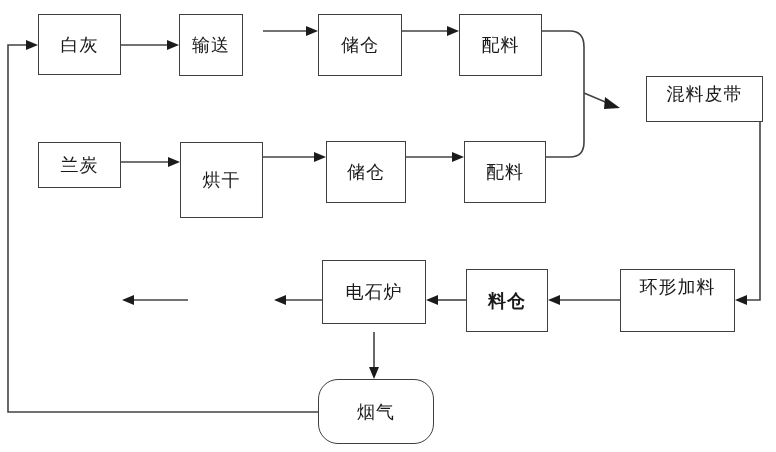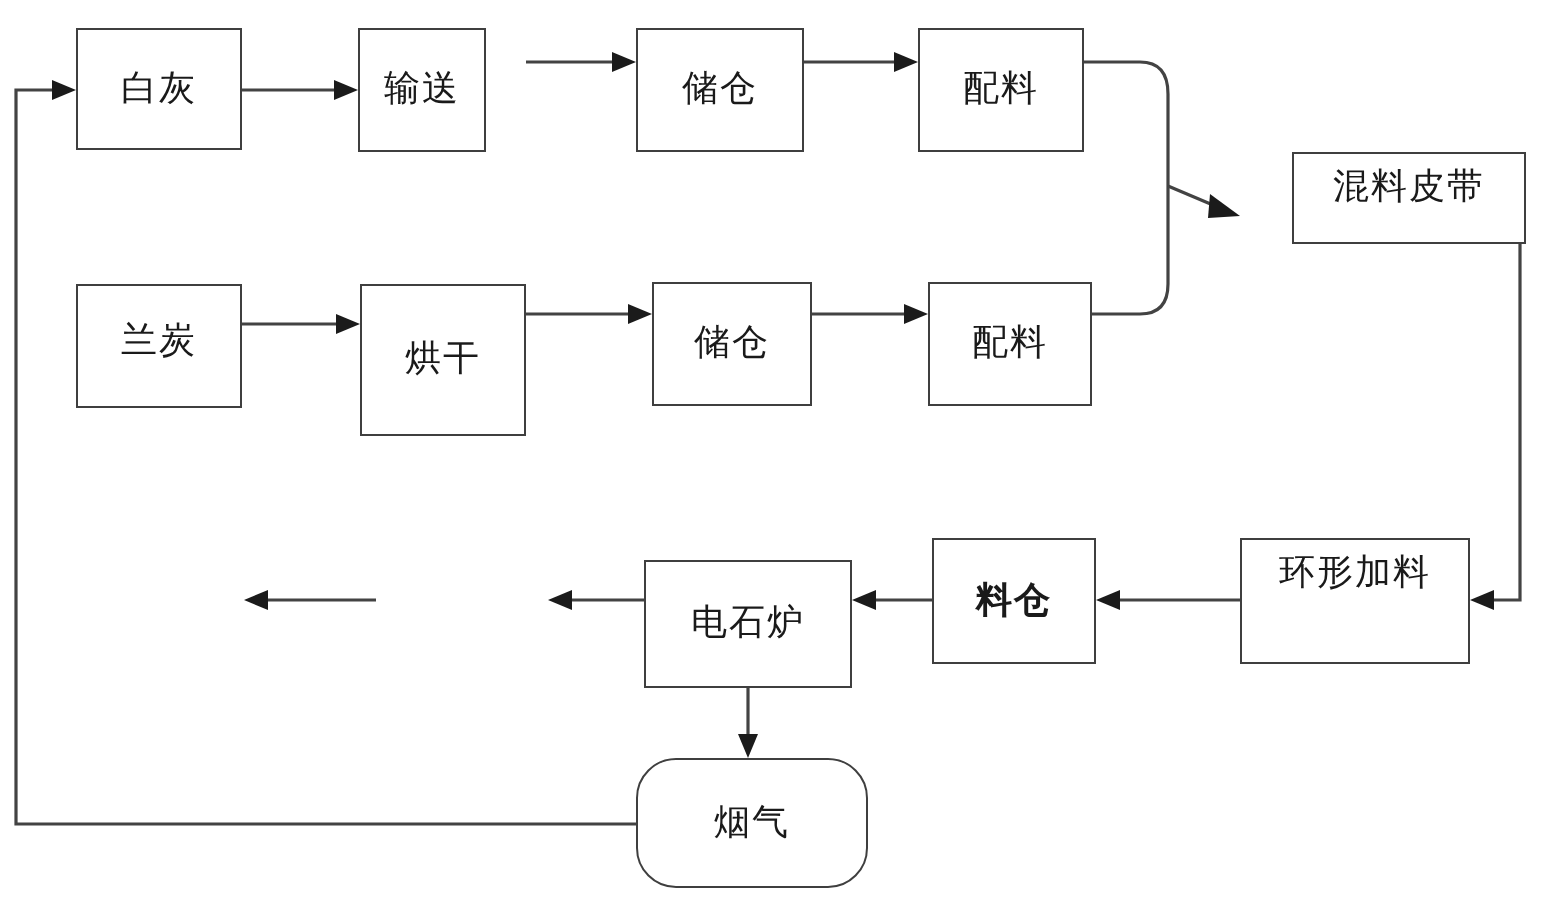--- a/index.html
+++ b/index.html
@@ -127,39 +127,39 @@
   </div>
 
   <div class="node mid" style="left:459px; top:14px;  width:83px;  height:62px;">
     <span>配料</span>
   </div>
 
   <div class="node top" style="left:620px; top:76px;  width:117px; height:46px;margin-left:26px;">
     <span>混料皮带</span>
   </div>
 
-  <div class="node mid" style="left:38px;  top:142px; width:83px;  height:62px;font-family:Liberation Mono, monospace;">
+  <div class="node mid" style="left:38px;  top:142px; width:83px;  height:46px;">
     <span>兰炭</span>
   </div>
 
   <div class="node mid" style="left:180px; top:142px; width:83px;  height:76px;">
     <span>烘干</span>
   </div>
 
   <div class="node mid" style="left:326px; top:141px; width:80px;  height:62px;">
     <span>储仓</span>
   </div>
 
   <div class="node mid" style="left:464px; top:141px; width:82px;  height:62px;">
     <span>配料</span>
   </div>
 
 
 
-  <div class="node mid" style="left:322px; top:280px; width:104px; height:64px;">
+  <div class="node mid" style="left:322px; top:260px; width:104px; height:64px;">
     <span>电石炉</span>
   </div>
 
   <div class="node mid" style="left:466px; top:269px; width:82px;  height:63px;font-weight:bold;">
     <span>料仓</span>
   </div>
 
   <div class="node top" style="left:620px; top:269px; width:115px; height:63px;">
     <span>环形加料</span>
   </div>

